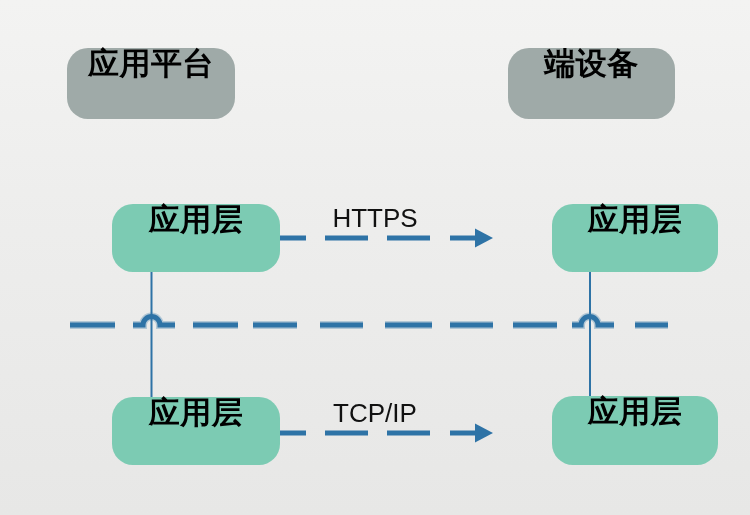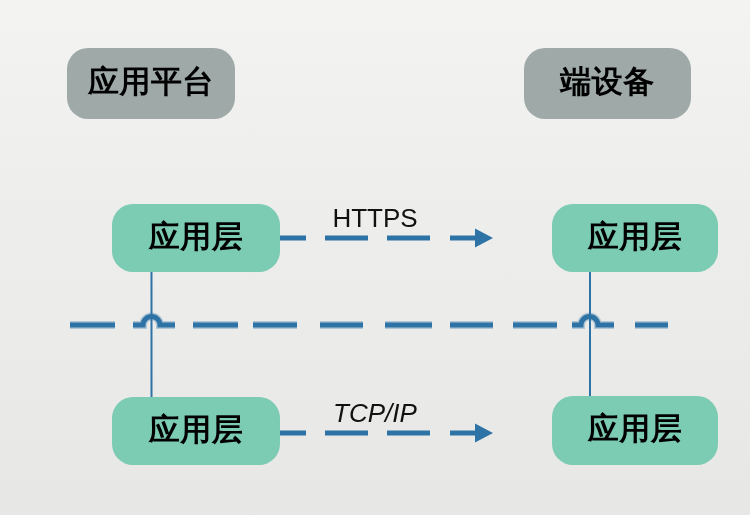--- a/index.html
+++ b/index.html
@@ -7,30 +7,29 @@
     position: relative;
     width: 750px;
     height: 515px;
     overflow: hidden;
     background: linear-gradient(180deg, var(--background-top, #f3f3f2) 0%, #ededec 45%, var(--background-bottom, #e7e7e6) 100%);
     font-family: "Liberation Sans", sans-serif;
   }
   .node {
     position: absolute;
     display: flex;
-    align-items: center;
+    align-items: flex-start;
     justify-content: center;
     border-radius: 21px;
     font-weight: bold;
     font-size: 31px;
     line-height: 1;
     color: var(--text, #000);
     letter-spacing: 0.5px;
     white-space: nowrap;
-    font-family: Liberation Mono, monospace;
   }
   .header-node { background: var(--header-box, #9faaa8); }
   .layer-node  { background: var(--layer-box, #7ccbb3); margin-left: 45px; }
   .link-label {
     position: absolute;
     transform: translateX(-50%);
     font-size: 26px;
     color: #111;
     white-space: nowrap;
   }
@@ -81,34 +80,34 @@
     <use href="#hline-path" class="wire-main" style="fill:none"></use>
 
     <use href="#double-arrow" y="238" class="wire-main"></use>
 
     <use href="#double-arrow" y="433" class="wire-main"></use>
   </svg>
 
   <div class="node header-node" style="left:67px; top:48px; width:168px; height:71px;">
     <span>应用平台</span>
   </div>
-  <div class="node header-node" style="left:508px; top:48px; width:167px; height:71px;margin-left:16px;">
+  <div class="node header-node" style="left:508px; top:48px; width:167px; height:71px;">
     <span>端设备</span>
   </div>
 
   <div class="node layer-node" style="left:67px; top:204px; width:168px; height:68px;">
     <span>应用层</span>
   </div>
   <div class="node layer-node" style="left:507px; top:204px; width:166px; height:68px;">
     <span>应用层</span>
   </div>
 
   <div class="node layer-node" style="left:67px; top:397px; width:168px; height:68px;">
     <span>应用层</span>
   </div>
   <div class="node layer-node" style="left:507px; top:396px; width:166px; height:69px;">
     <span>应用层</span>
   </div>
 
   <div class="link-label" style="left:375px; top:203px;">HTTPS</div>
-  <div class="link-label" style="left:375px; top:398px;font-style:italic;">TCP/IP</div>
+  <div class="link-label" style="left:375px; top:398px;">TCP/IP</div>
 
 </div>
 
 </body></html>

